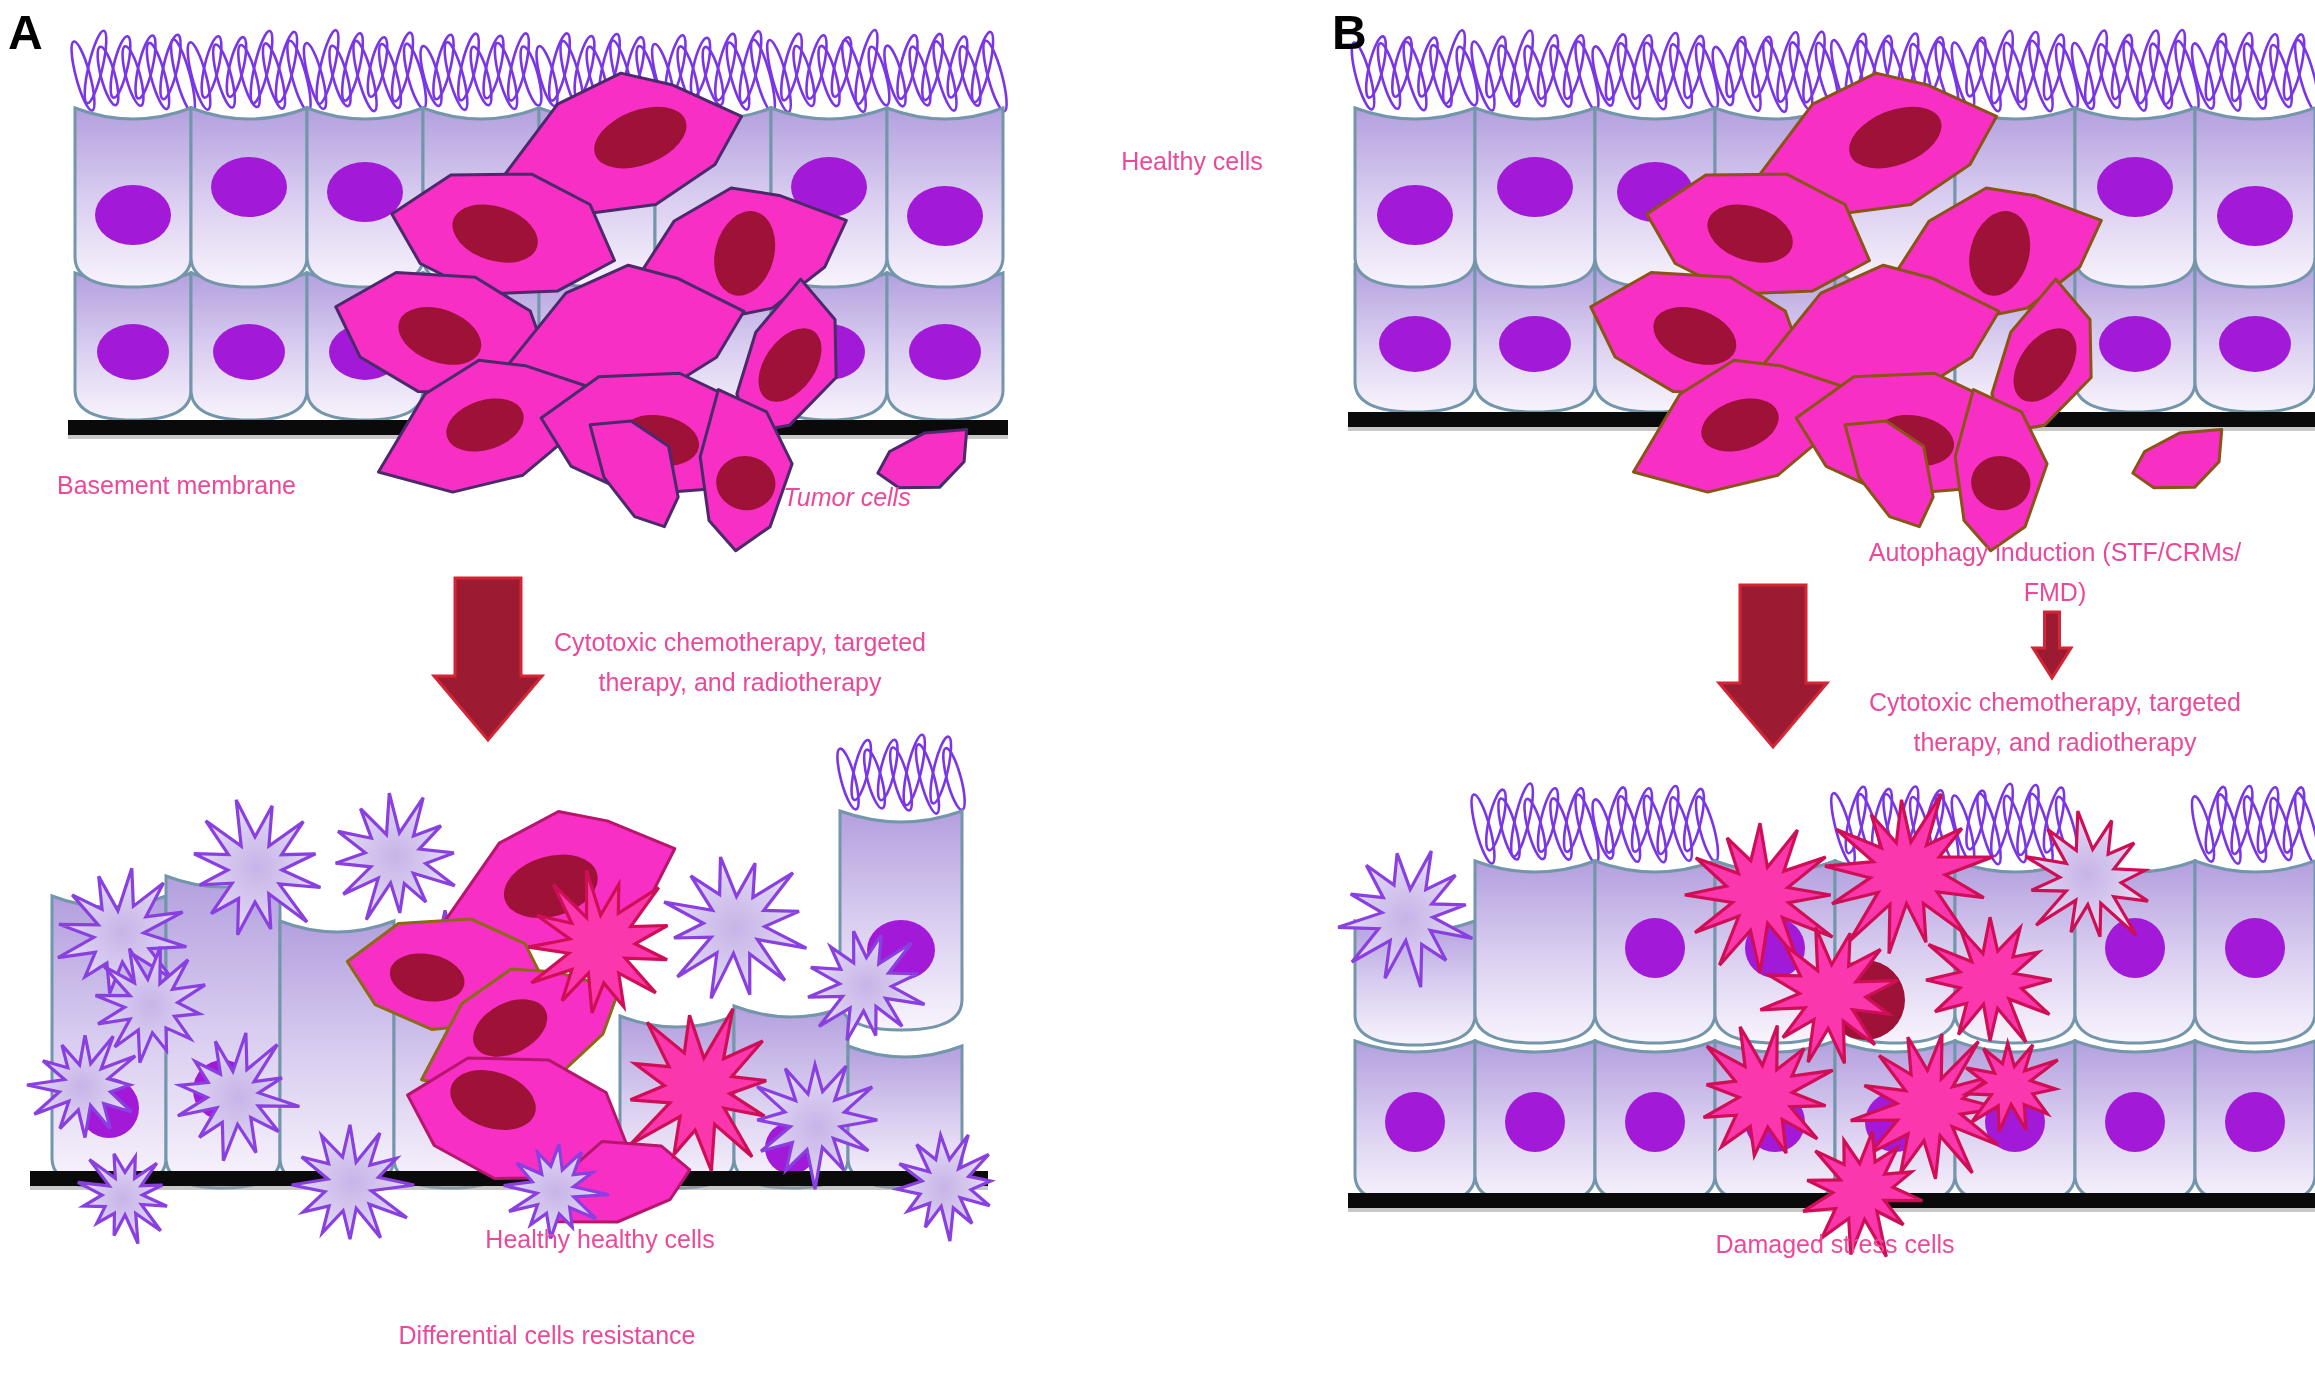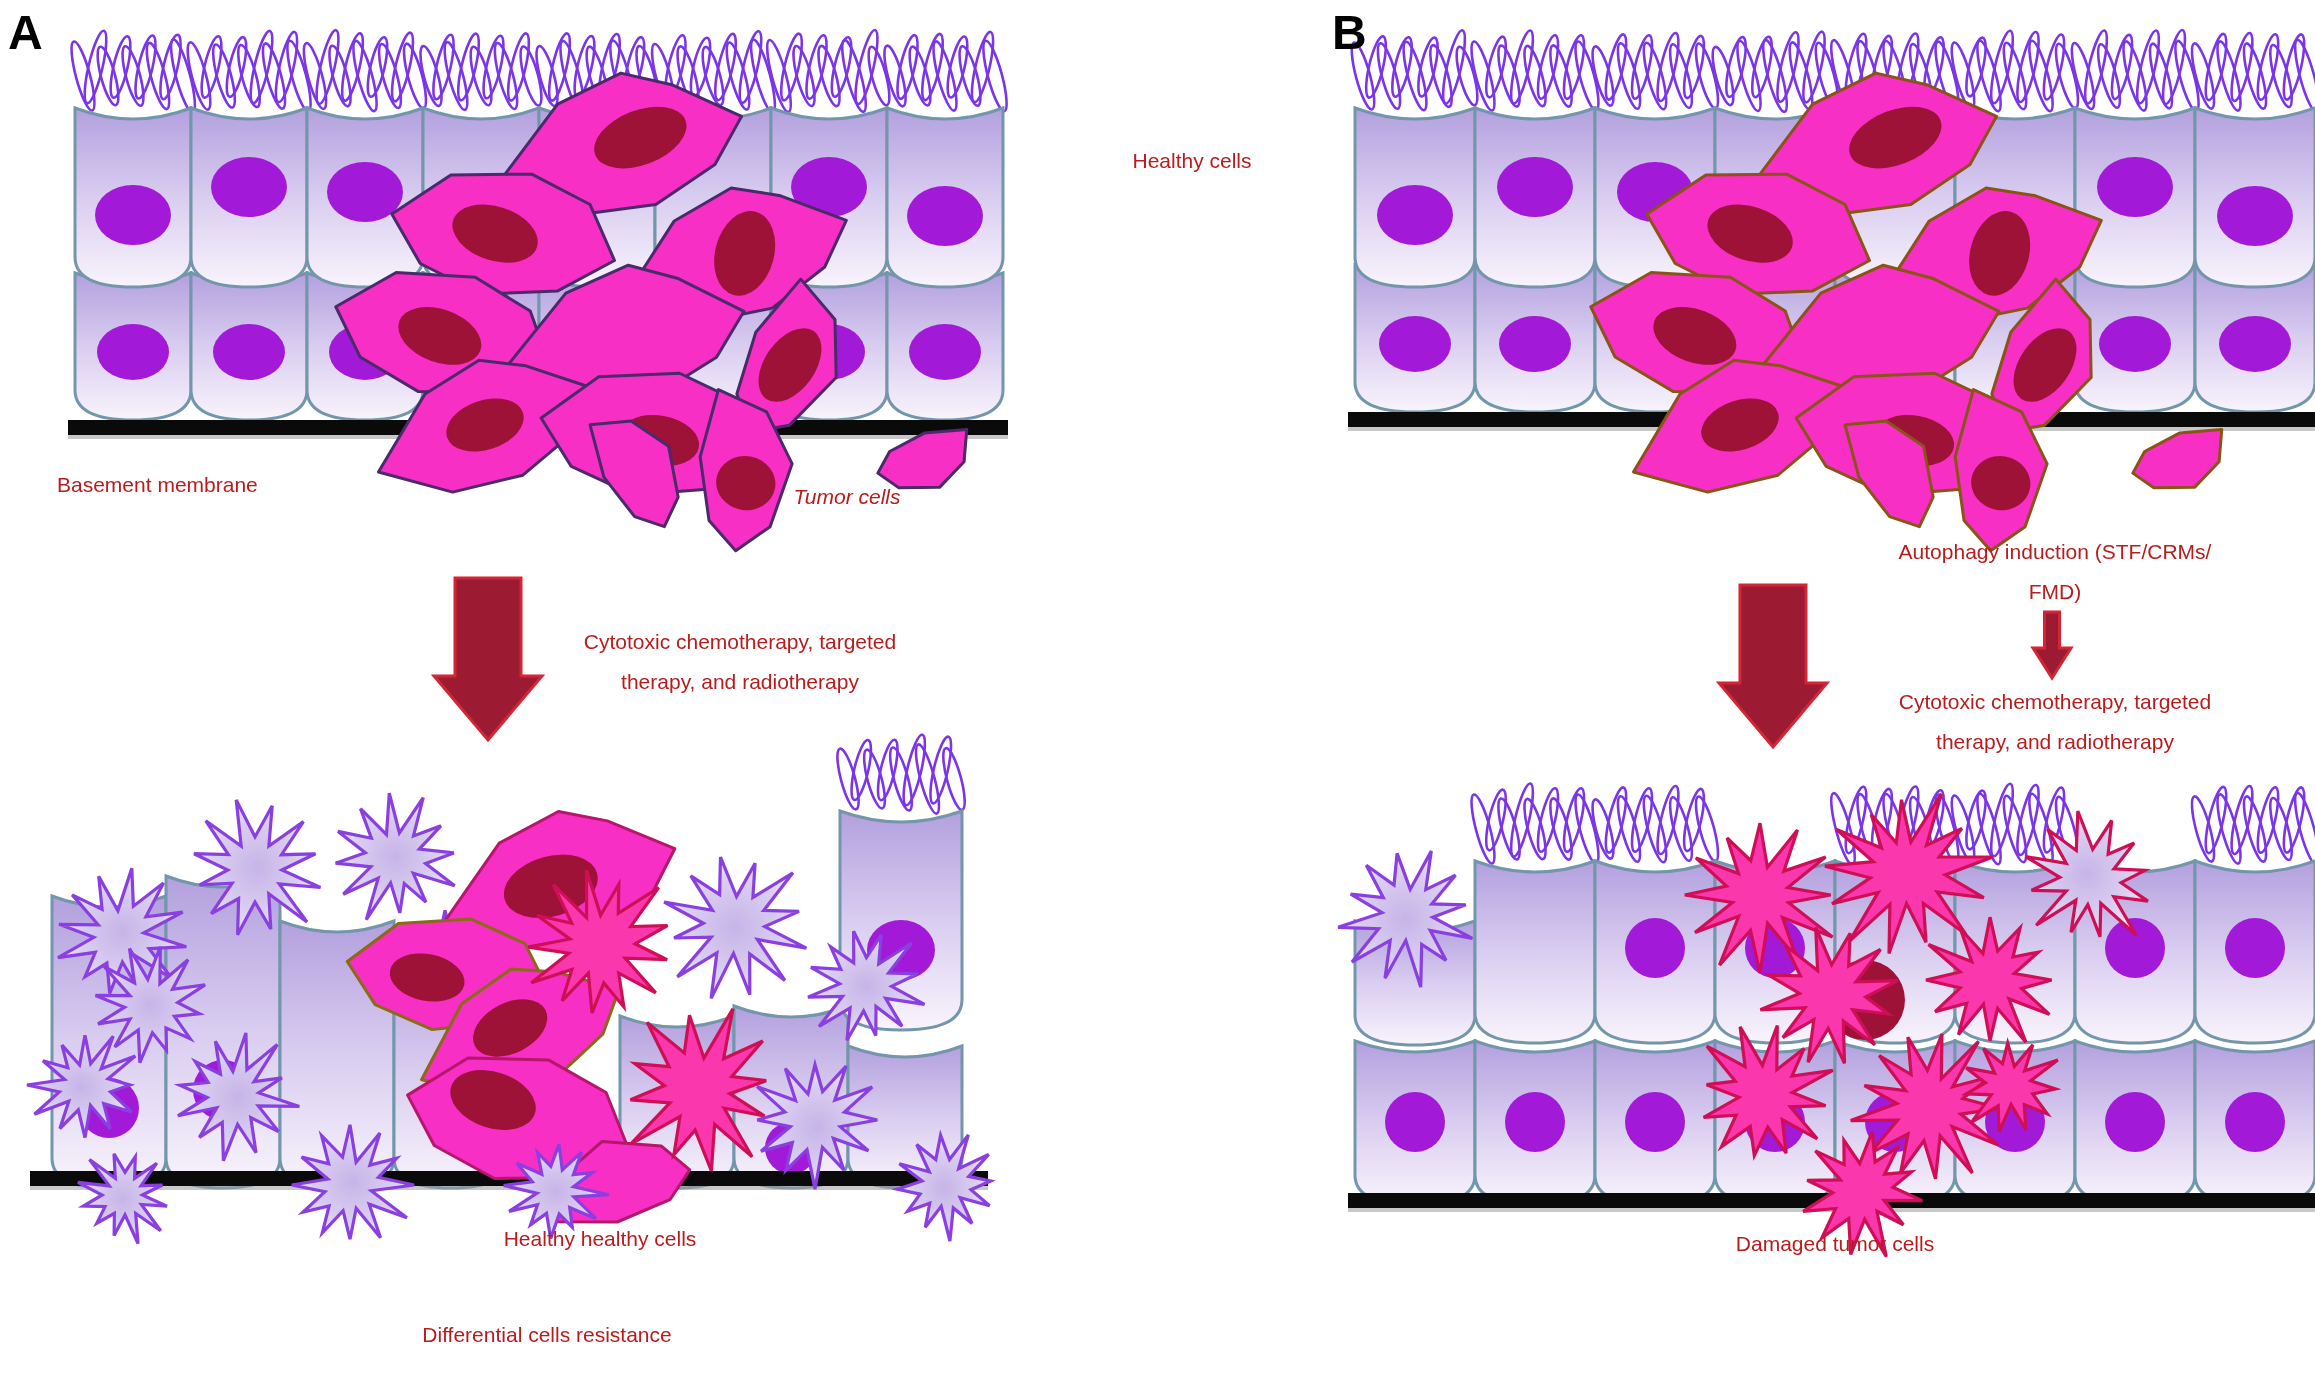--- a/index.html
+++ b/index.html
@@ -1,19 +1,19 @@
 <!DOCTYPE html>
 <html><head>
 <meta charset="utf-8">
 <style>
   html,body{margin:0;padding:0;background:#ffffff;}
   .fig{position:relative;width:2315px;height:1382px;background:#ffffff;overflow:hidden;
        font-family:"Liberation Sans", sans-serif;}
   #art{position:absolute;left:0;top:0;}
-  .lbl{position:absolute;font-size:21px;color:#b91c1c;white-space:nowrap;line-height:34px;}
+  .lbl{position:absolute;font-size:25px;color:#ec4899;white-space:nowrap;line-height:34px;}
   .center{transform:translateX(-50%);text-align:center;}
   .block{line-height:40px;}
   .block span{display:block;}
   .letter{font-size:48px;font-weight:bold;color:#000;line-height:50px;}
 </style>
 </head>
 <body>
 
 <div class="fig">
 
@@ -497,15 +497,15 @@
 
   <div class="lbl center block" style="left:2055px;top:682px;">
     <span>Cytotoxic chemotherapy, targeted</span>
     <span>therapy, and radiotherapy</span>
   </div>
 
   <div class="lbl center" style="left:600px;top:1222px;">Healthy healthy cells</div>
 
   <div class="lbl center" style="left:547px;top:1318px;">Differential cells resistance</div>
 
-  <div class="lbl center" style="left:1835px;top:1227px;">Damaged tumor cells</div>
+  <div class="lbl center" style="left:1835px;top:1227px;">Damaged stress cells</div>
 
 </div>
 
 </body></html>

